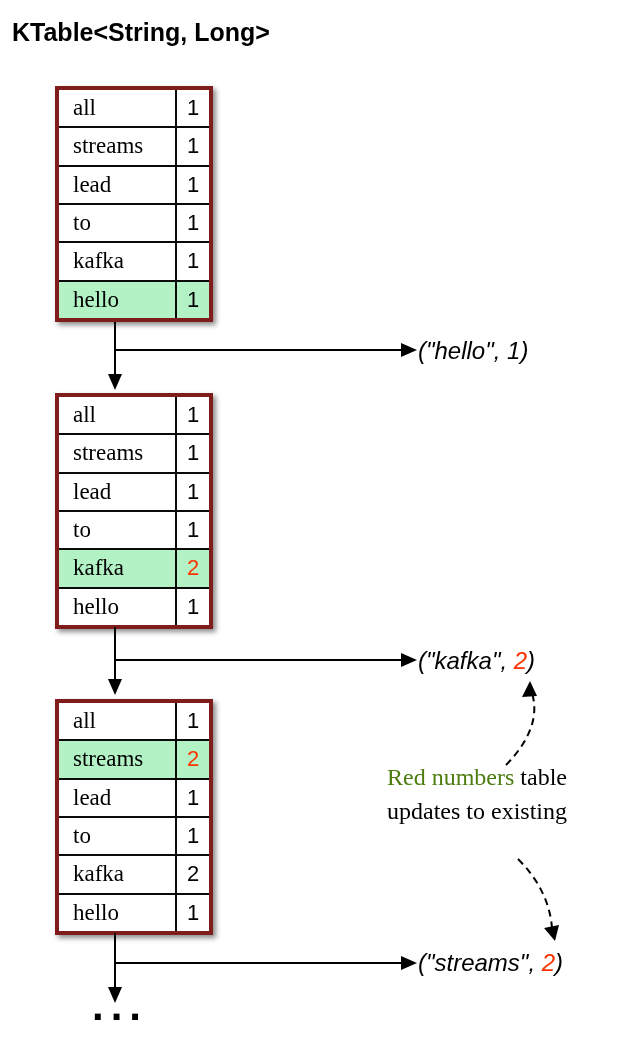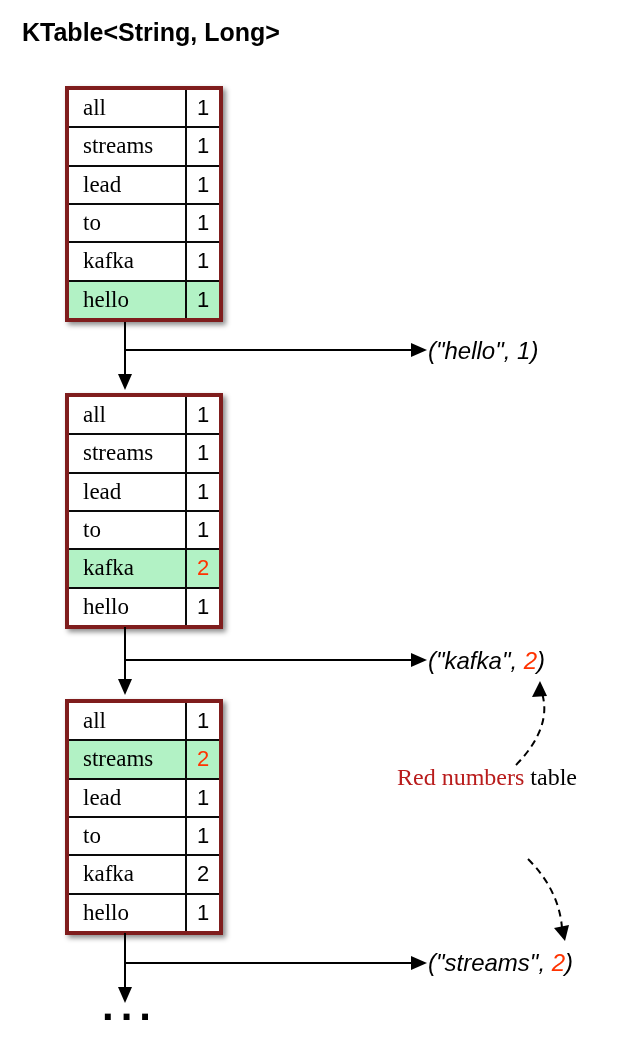--- a/index.html
+++ b/index.html
@@ -1,17 +1,17 @@
 <!DOCTYPE html>
 <html><head>
 <meta charset="utf-8">
 <style>
   html,body{margin:0;padding:0;background:#fff;}
   #canvas{position:relative;width:584px;height:1045px;background:#ffffff;overflow:hidden;
-          font-family:"Liberation Sans",sans-serif;margin-left:10px;}
+          font-family:"Liberation Sans",sans-serif;}
   .hdr{position:absolute;top:18px;font-weight:bold;font-size:25px;color:#000;white-space:nowrap;}
   #hdr-left{left:12px;}
   #hdr-right{left:345px;}
 
   .wtable{position:absolute;left:55px;width:158px;height:236px;box-sizing:border-box;
           border:4px solid #7f1d1d;background:#fff;display:flex;flex-direction:column;
           box-shadow:3px 3px 5px rgba(0,0,0,0.45);}
   .row{flex:1;display:flex;border-bottom:2px solid #0a0a0a;background:#fff;}
   .row:last-child{border-bottom:none;}
   .row.hl{background:#b2f2c5;}
@@ -25,21 +25,21 @@
 
   svg.layer{position:absolute;left:0;top:0;pointer-events:none;}
 
   .out{position:absolute;left:418px;height:28px;line-height:28px;white-space:nowrap;
        font-style:italic;font-size:24px;color:#000;}
   .out .red{color:#ff3300;font-style:italic;}
   #out1{top:337px;} #out2{top:647px;} #out3{top:949px;}
 
   #note{position:absolute;left:352px;top:760px;width:250px;text-align:center;
         font-family:cursive;font-size:24px;line-height:34px;color:#000;}
-  #note .red{color:#b91c1c;}
+  #note .red{color:#4d7c0f;}
 
   #dots{position:absolute;left:92px;top:986px;font-weight:bold;font-size:42px;
         letter-spacing:7px;line-height:40px;color:#000;font-family:"Liberation Sans",sans-serif;}
 </style>
 </head>
 <body>
 
 <div id="canvas">
 
   <div id="hdr-left" class="hdr">KTable&lt;String, Long&gt;</div>
@@ -167,18 +167,18 @@
       <polygon points="555,941 544,928 559,925" fill="#000"></polygon>
     </g>
   </svg>
 
   <div id="out1" class="out"><span>("hello", </span><span>1</span><span>)</span></div>
   <div id="out2" class="out"><span>("kafka", </span><span class="red">2</span><span>)</span></div>
   <div id="out3" class="out"><span>("streams", </span><span class="red">2</span><span>)</span></div>
 
   <div id="note">
     <span class="red">Red numbers</span><span> table</span><br>
-    <br>
+    <span>updates to existing</span><br>
   </div>
 
   <div id="dots">...</div>
 
 </div>
 
 </body></html>

